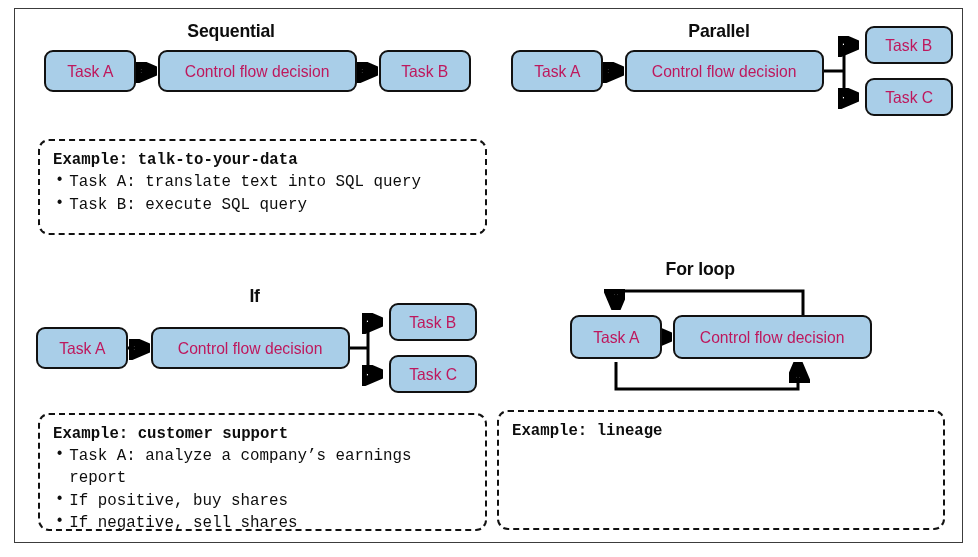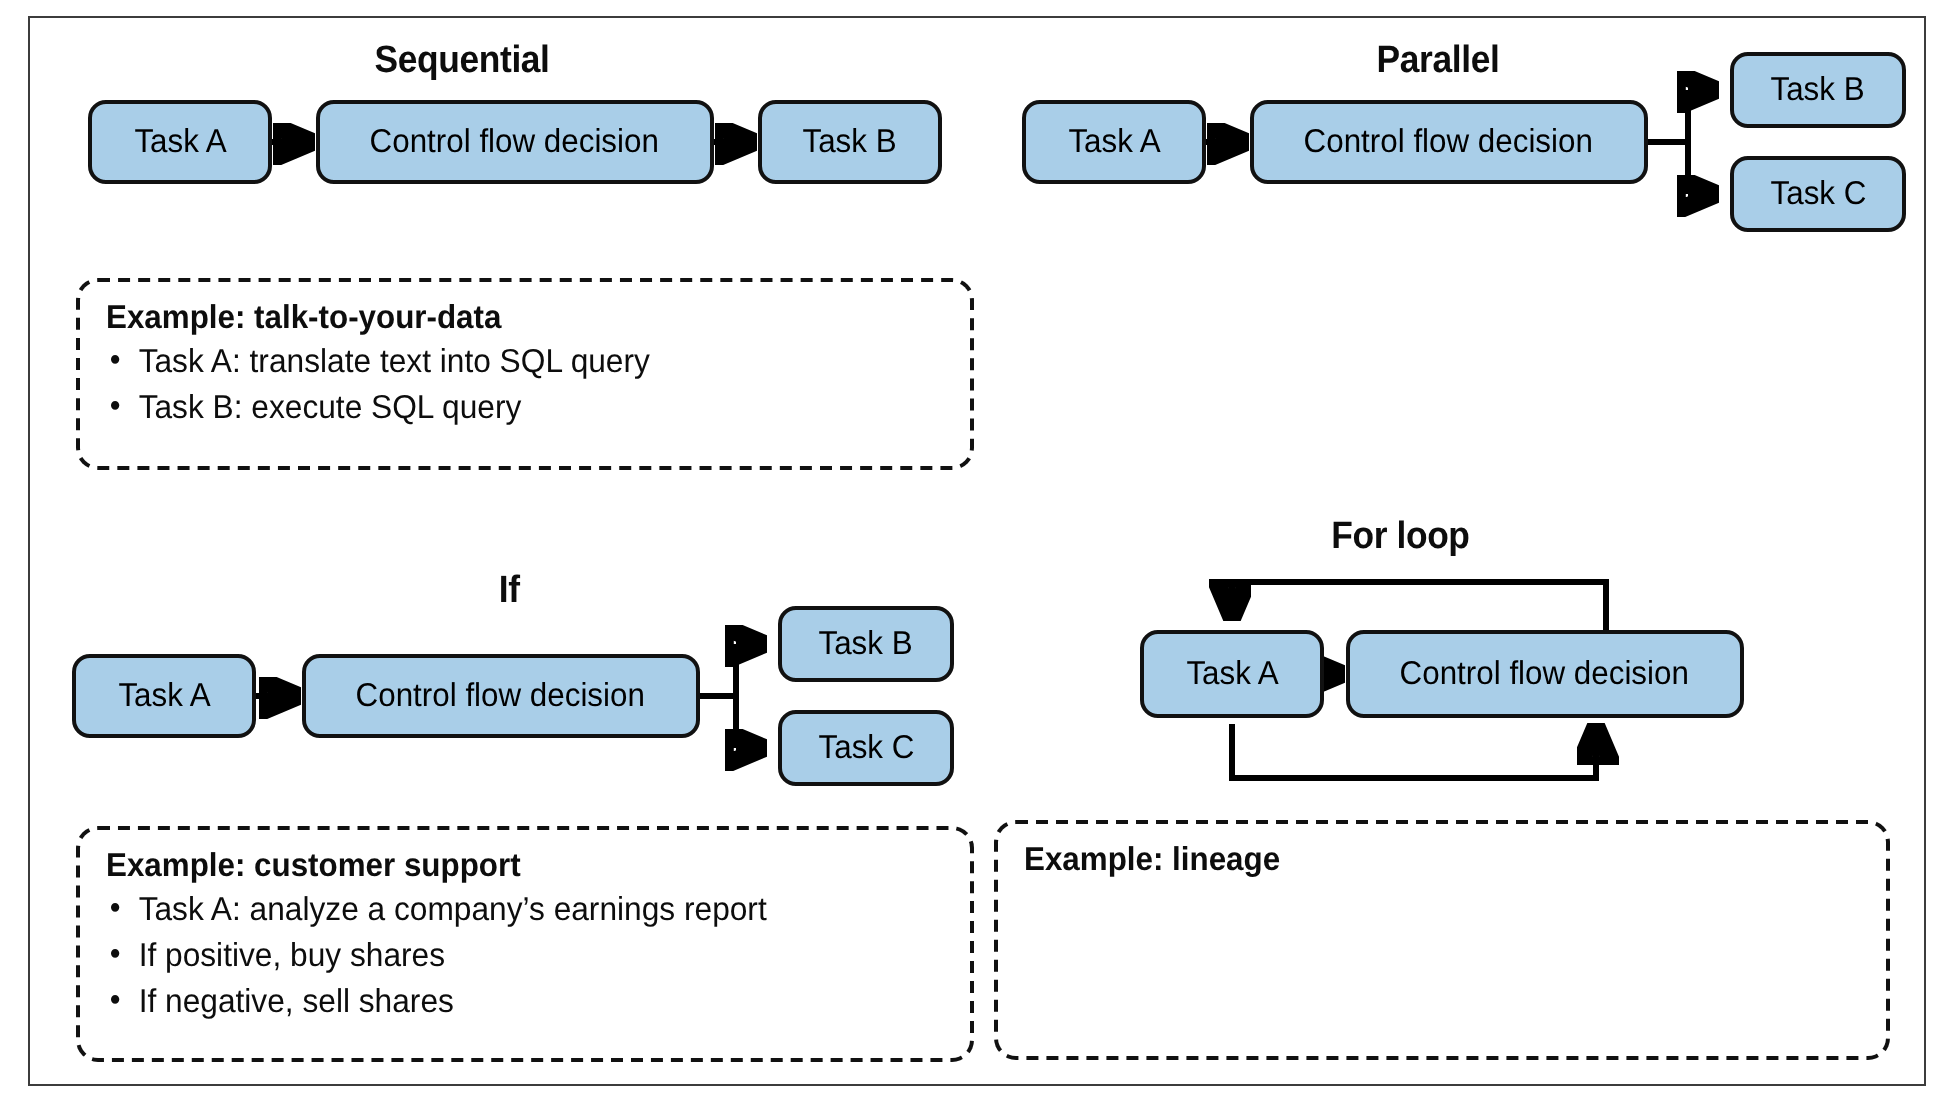--- a/index.html
+++ b/index.html
@@ -39,40 +39,41 @@
     transform-origin:center top;
   }
 
   
   .node{
     position:absolute;
     background:#a9cee8;
     border:2.6px solid #111111;
     border-radius:9px;
     display:flex;align-items:center;justify-content:center;
-    color:#000000;
+    color:#be185d;
     font-size:16.5px;
     line-height:1;
     box-sizing:border-box;
     white-space:nowrap;
   }
   .node span{transform:scaleX(0.95);display:inline-block;}
 
   
   .wires{position:absolute;left:0;top:0;width:100%;height:100%;overflow:visible;pointer-events:none;}
   .wires path,.wires line{stroke:#000;stroke-width:3;fill:none;}
 
   
   .example{
     position:absolute;
     border:2.6px dashed #111111;
     border-radius:11px;
     box-sizing:border-box;
     background:#fff;
     padding:9px 12px 8px 13px;
+    font-family:Liberation Mono, monospace;
   }
   .ex-title{
     font-weight:bold;
     font-size:16.5px;
     color:#0d0d0d;
     margin:0 0 2px 0;
     white-space:nowrap;
     transform:scaleX(0.95);
     transform-origin:left center;
   }

